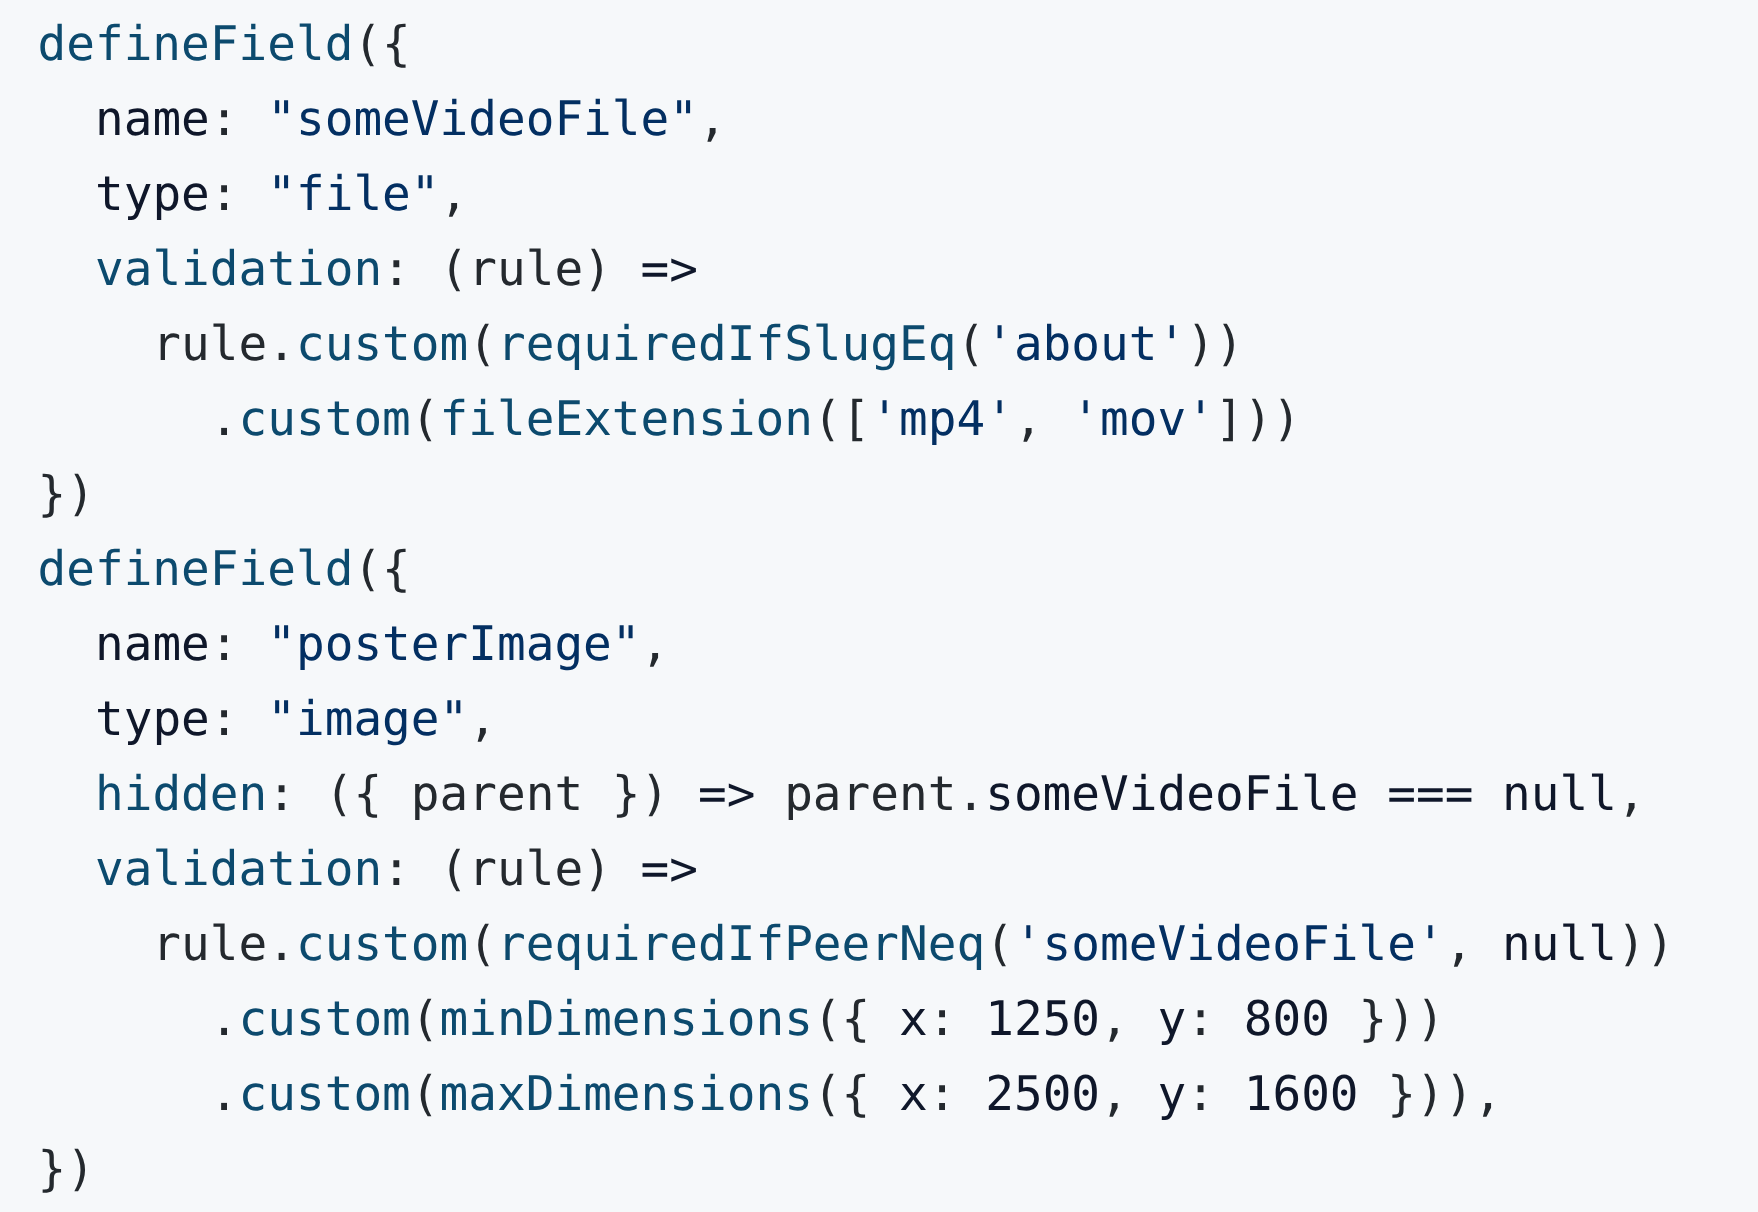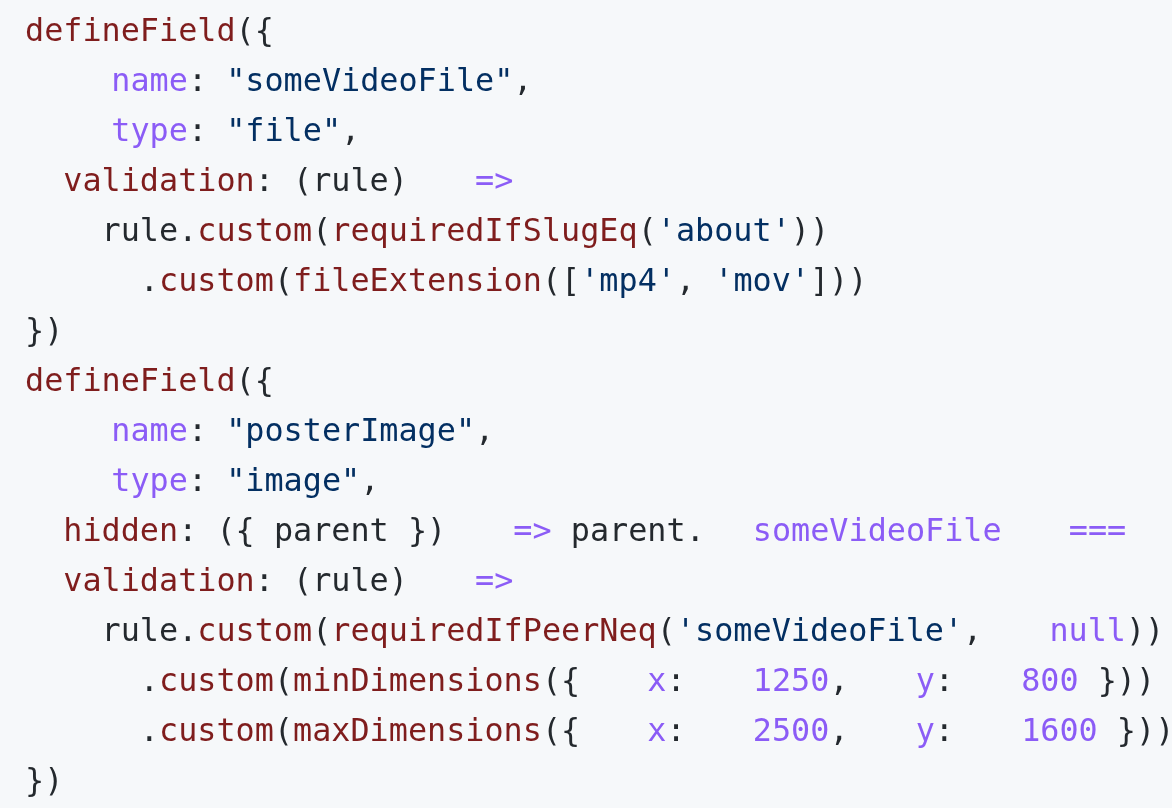--- a/index.html
+++ b/index.html
@@ -12,21 +12,21 @@
     background: #f6f8fa;
     box-sizing: border-box;
     padding: 5px 0 0 25px;
     font-family: "DejaVu Sans Mono", "Liberation Mono", monospace;
     font-size: 31.8px;
     line-height: 50px;
     color: #24292e;
     white-space: pre;
   }
   .line { height: 50px; }
-  .t-fn { color: #7f1d1d; }
+  .t-fn { color: #0c4a6e; }
   .t-str { color: #032f62; }
-  .t-kw { color: #8b5cf6; margin-left: 48px; }
+  .t-kw { color: #0f172a; }
   .t-plain { color: #24292e; }
 </style>
 </head>
 <body>
 
 <div class="code-block" id="code-block"><div class="line"><span class="t-fn">defineField</span><span class="t-plain">({</span></div><div class="line"><span class="t-plain">  </span><span class="t-kw">name</span><span class="t-plain">: </span><span class="t-str">"someVideoFile"</span><span class="t-plain">,</span></div><div class="line"><span class="t-plain">  </span><span class="t-kw">type</span><span class="t-plain">: </span><span class="t-str">"file"</span><span class="t-plain">,</span></div><div class="line"><span class="t-plain">  </span><span class="t-fn">validation</span><span class="t-plain">: (rule) </span><span class="t-kw">=&gt;</span></div><div class="line"><span class="t-plain">    rule.</span><span class="t-fn">custom</span><span class="t-plain">(</span><span class="t-fn">requiredIfSlugEq</span><span class="t-plain">(</span><span class="t-str">'about'</span><span class="t-plain">))</span></div><div class="line"><span class="t-plain">      .</span><span class="t-fn">custom</span><span class="t-plain">(</span><span class="t-fn">fileExtension</span><span class="t-plain">([</span><span class="t-str">'mp4'</span><span class="t-plain">, </span><span class="t-str">'mov'</span><span class="t-plain">]))</span></div><div class="line"><span class="t-plain">})</span></div><div class="line"><span class="t-fn">defineField</span><span class="t-plain">({</span></div><div class="line"><span class="t-plain">  </span><span class="t-kw">name</span><span class="t-plain">: </span><span class="t-str">"posterImage"</span><span class="t-plain">,</span></div><div class="line"><span class="t-plain">  </span><span class="t-kw">type</span><span class="t-plain">: </span><span class="t-str">"image"</span><span class="t-plain">,</span></div><div class="line"><span class="t-plain">  </span><span class="t-fn">hidden</span><span class="t-plain">: ({ parent }) </span><span class="t-kw">=&gt;</span><span class="t-plain"> parent.</span><span class="t-kw">someVideoFile</span><span class="t-plain"> </span><span class="t-kw">===</span><span class="t-plain"> </span><span class="t-kw">null</span><span class="t-plain">,</span></div><div class="line"><span class="t-plain">  </span><span class="t-fn">validation</span><span class="t-plain">: (rule) </span><span class="t-kw">=&gt;</span></div><div class="line"><span class="t-plain">    rule.</span><span class="t-fn">custom</span><span class="t-plain">(</span><span class="t-fn">requiredIfPeerNeq</span><span class="t-plain">(</span><span class="t-str">'someVideoFile'</span><span class="t-plain">, </span><span class="t-kw">null</span><span class="t-plain">))</span></div><div class="line"><span class="t-plain">      .</span><span class="t-fn">custom</span><span class="t-plain">(</span><span class="t-fn">minDimensions</span><span class="t-plain">({ </span><span class="t-kw">x</span><span class="t-plain">: </span><span class="t-kw">1250</span><span class="t-plain">, </span><span class="t-kw">y</span><span class="t-plain">: </span><span class="t-kw">800</span><span class="t-plain"> }))</span></div><div class="line"><span class="t-plain">      .</span><span class="t-fn">custom</span><span class="t-plain">(</span><span class="t-fn">maxDimensions</span><span class="t-plain">({ </span><span class="t-kw">x</span><span class="t-plain">: </span><span class="t-kw">2500</span><span class="t-plain">, </span><span class="t-kw">y</span><span class="t-plain">: </span><span class="t-kw">1600</span><span class="t-plain"> })),</span></div><div class="line"><span class="t-plain">})</span></div></div>
 
 </body></html>

